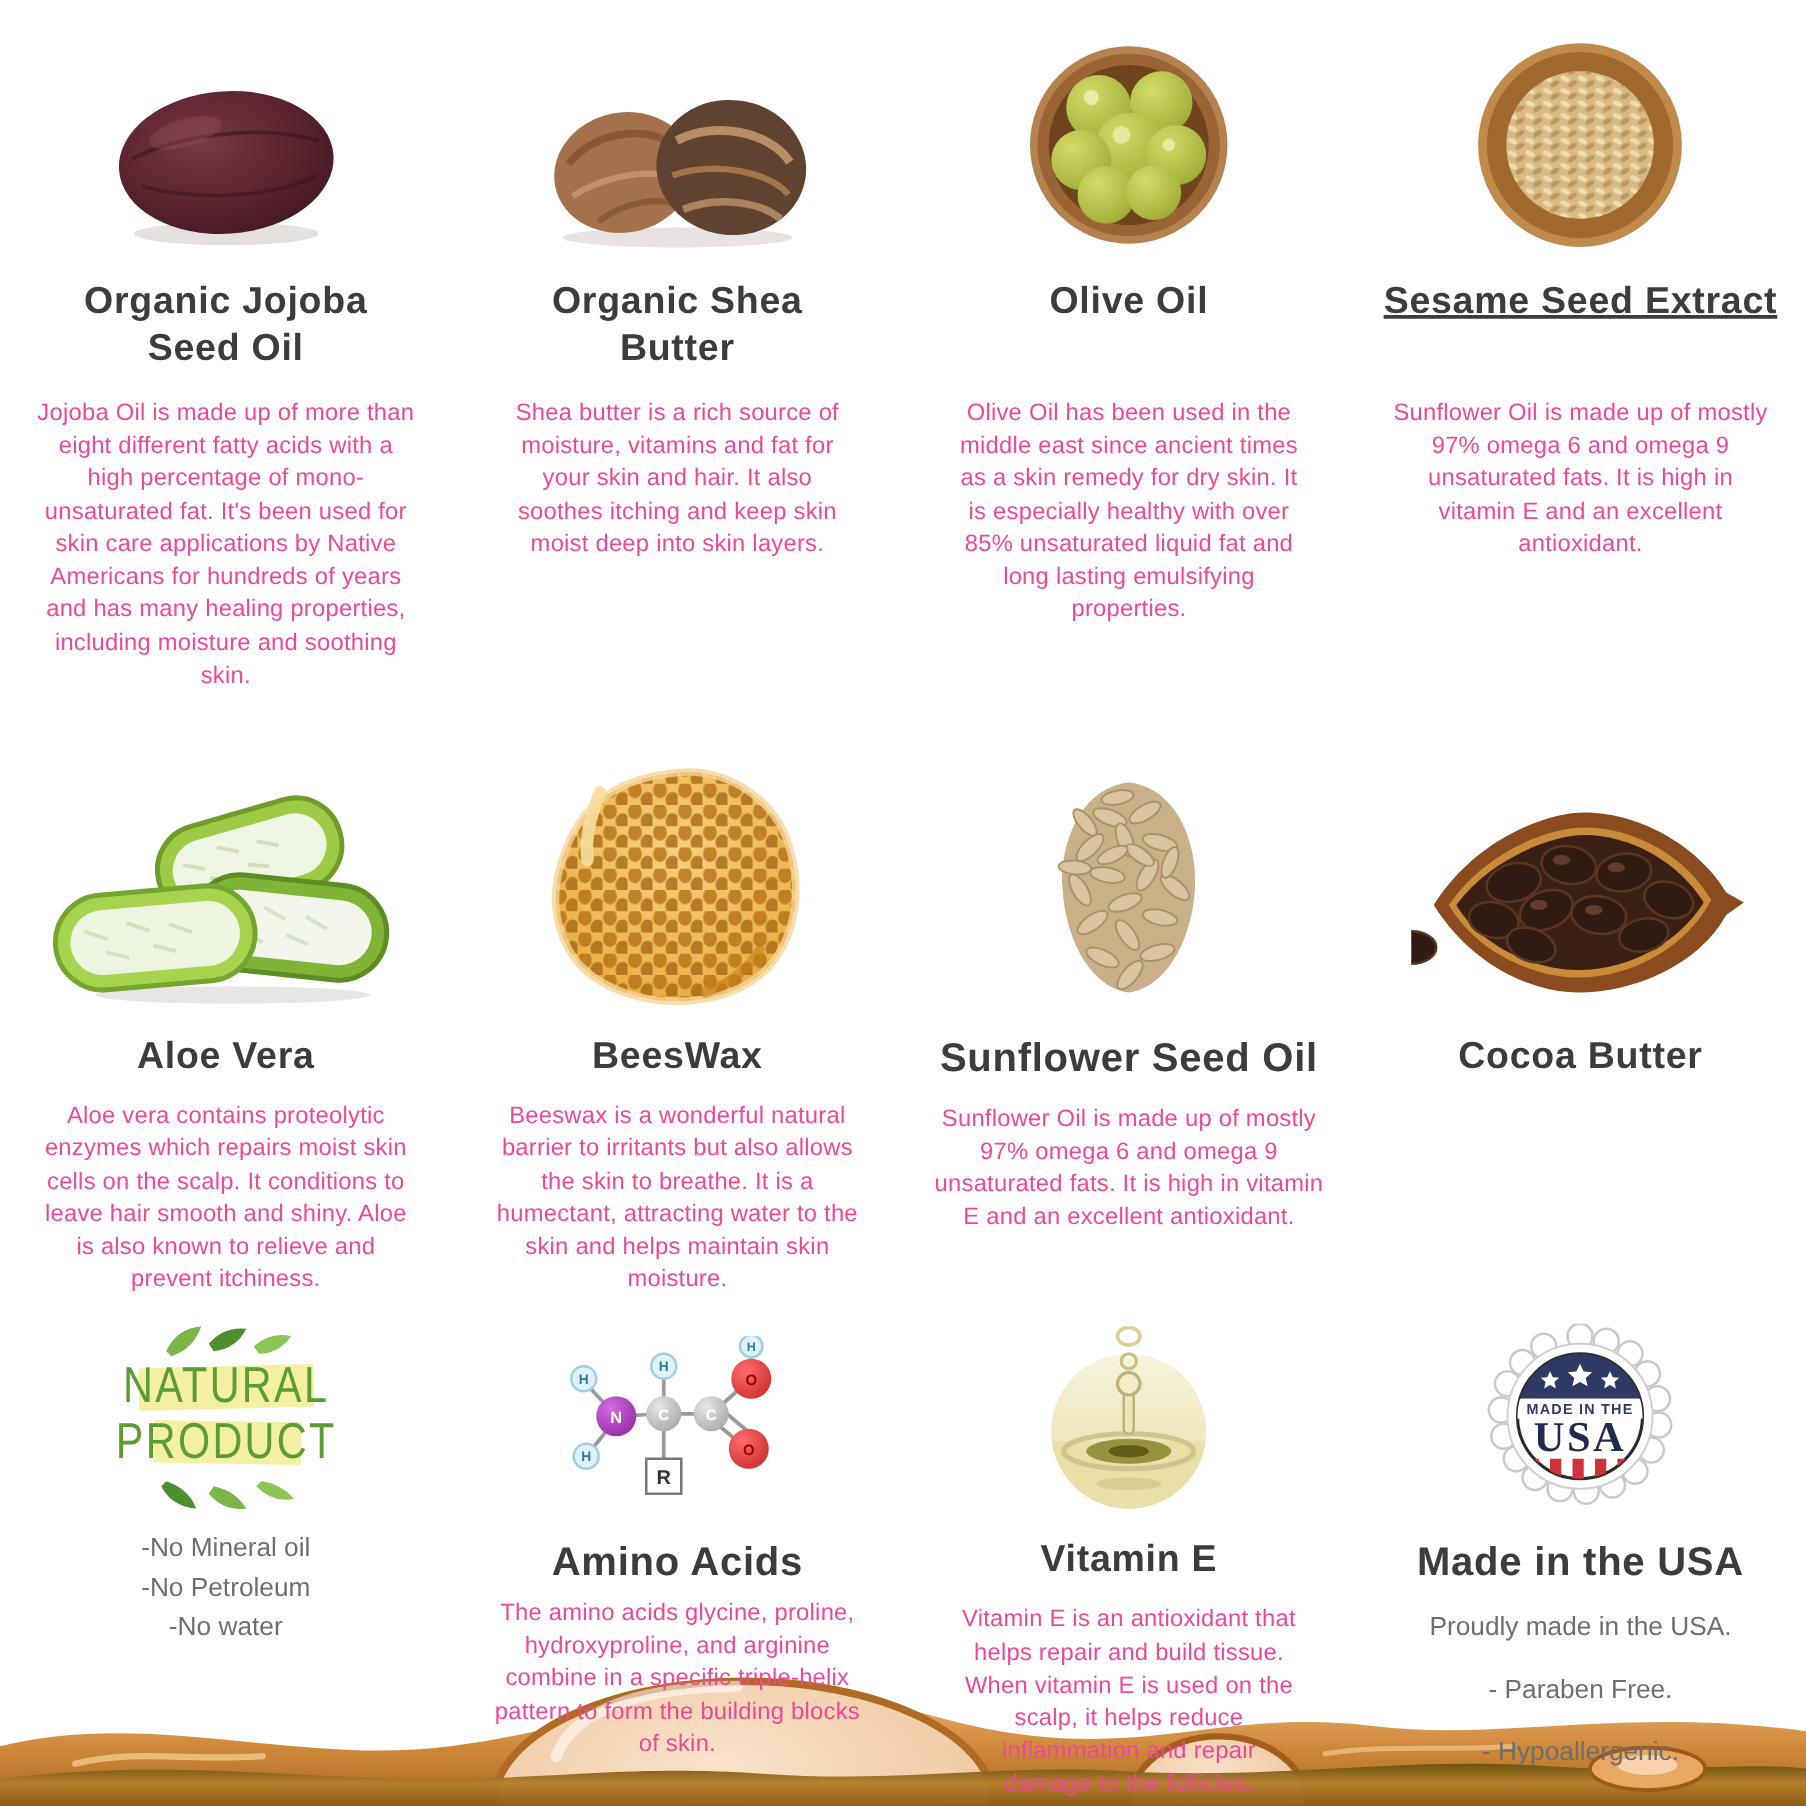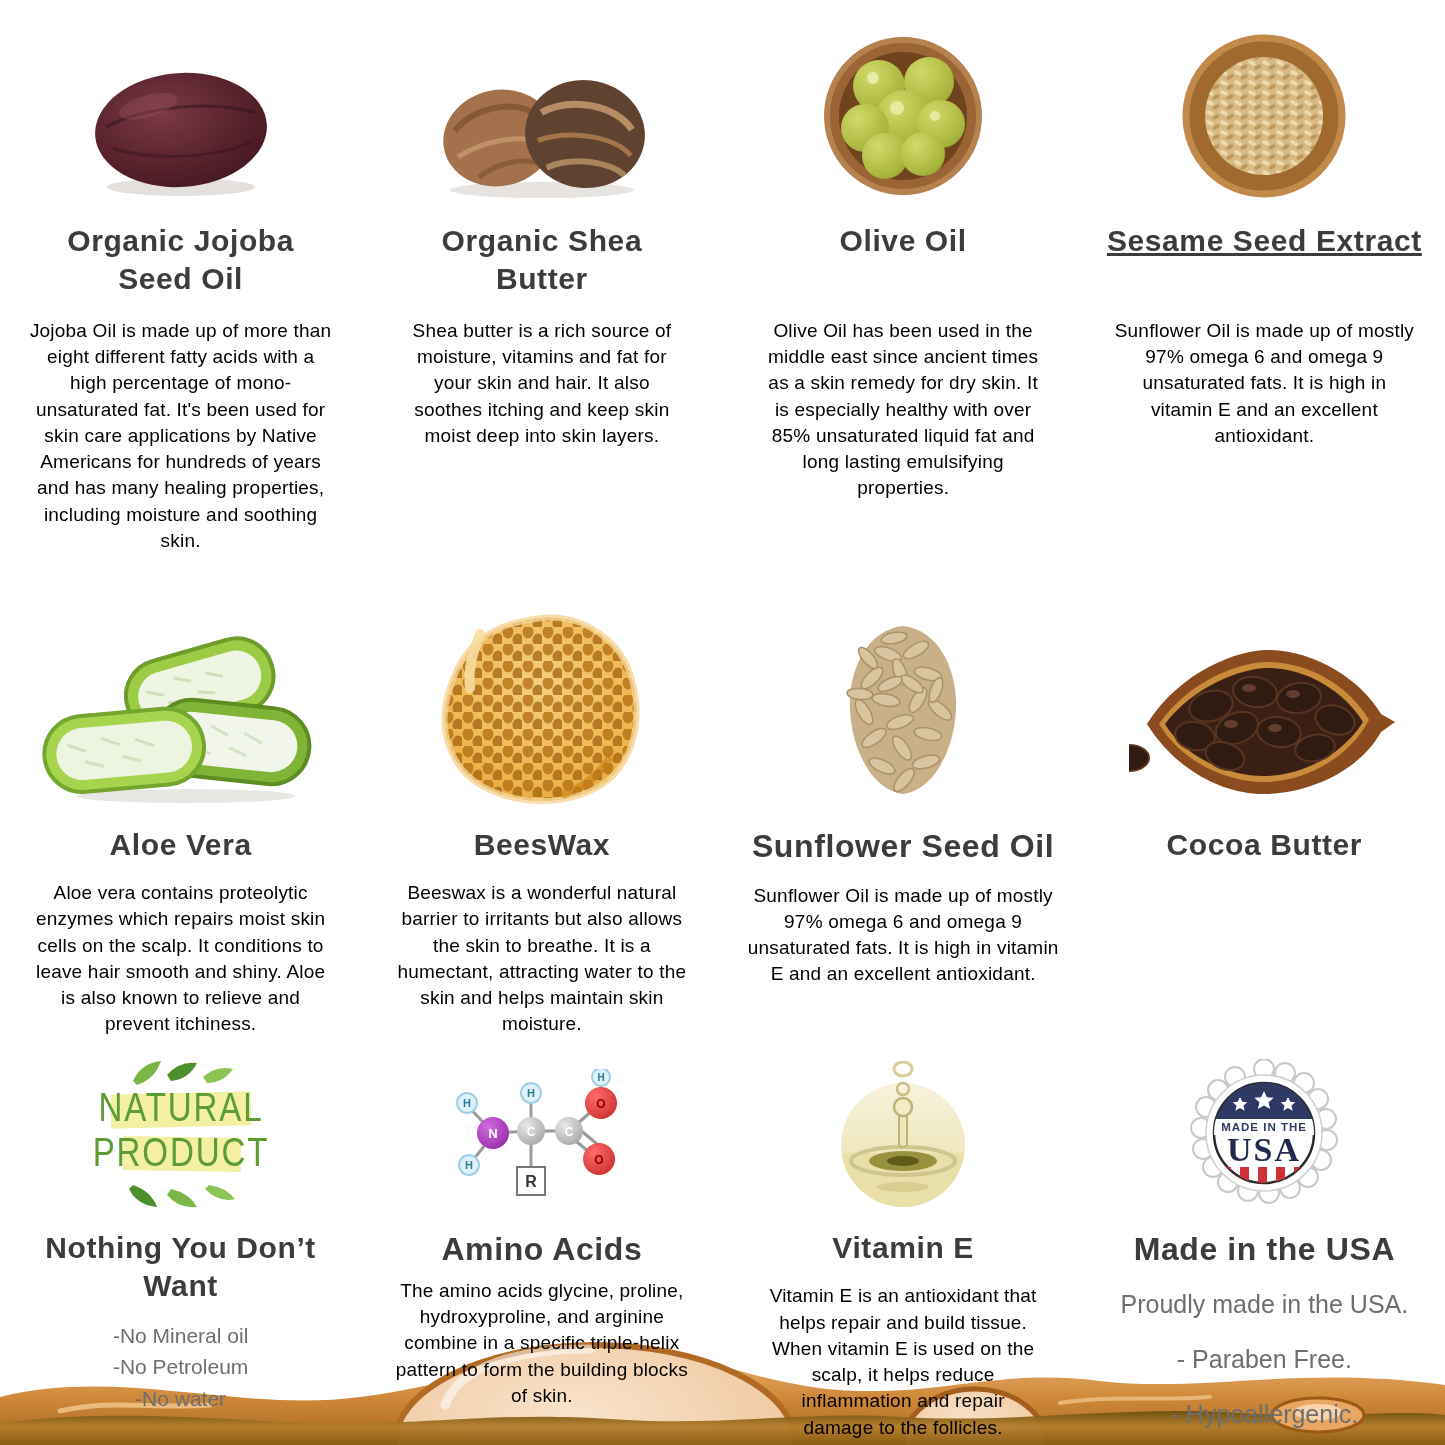--- a/index.html
+++ b/index.html
@@ -14,26 +14,26 @@
   .art.r1{height:162px;margin-top:40px;}
   .art.r2{height:196px;margin-top:56px;}
   .art.r3{height:148px;margin-top:24px;}
   .title{
     font-size:30px;font-weight:bold;color:#3c3c3c;letter-spacing:.6px;
     line-height:1.27;margin:20px 0 0;
   }
   .title.lg{font-size:32px;}
   .r1t{min-height:80px;}
   .body{
-    font-size:19px;color:#000000;letter-spacing:.2px;line-height:1.38;margin:16px 0 0;
+    font-size:19px;color:#ec4899;letter-spacing:.2px;line-height:1.38;margin:16px 0 0;
   }
   .w300{max-width:302px;} .w280{max-width:278px;} .w320{max-width:322px;} .w340{max-width:340px;text-decoration:underline;}
   .nlist{font-size:21px;color:#6e6e6e;line-height:1.5;}
   .nlist-wrap{margin-top:14px;text-align:center;}
-  .usa-line{font-size:25px;color:#6e6e6e;margin-top:26px;}
+  .usa-line{font-size:21px;color:#6e6e6e;margin-top:26px;}
   .usa-line.first{margin-top:20px;}
   .oil-band{position:absolute;left:0;bottom:0;width:1445px;height:120px;z-index:0;}
   .content-z{position:relative;z-index:1;}
 </style>
 </head>
 <body>
 
 <svg class="oil-band" viewBox="0 0 1445 120" preserveAspectRatio="none" aria-hidden="true">
   <defs>
     <linearGradient id="goldA" x1="0" y1="0" x2="0" y2="1">
@@ -291,21 +291,20 @@
             <path d="M58,128 Q66,144 86,146 Q80,130 62,124 Z" fill="#4e8f2d"></path>
             <path d="M96,134 Q108,148 126,146 Q118,132 100,128 Z" fill="#7ab648"></path>
             <path d="M134,128 Q148,142 164,138 Q154,126 138,124 Z" fill="#8cc455"></path>
           </g>
           <rect x="40" y="32" width="140" height="34" fill="#f3efa3" transform="rotate(-1.5 110 49)"></rect>
           <rect x="52" y="76" width="118" height="34" fill="#f3efa3" transform="rotate(1 111 93)"></rect>
           <text x="110" y="60" text-anchor="middle" font-family="Liberation Sans, sans-serif" font-size="36" fill="#5d9c33" letter-spacing="2" transform="scale(0.92,1.12) translate(9.5,-6)">NATURAL</text>
           <text x="110" y="104" text-anchor="middle" font-family="Liberation Sans, sans-serif" font-size="36" fill="#5d9c33" letter-spacing="2" transform="scale(0.92,1.12) translate(9.5,-10)">PRODUCT</text>
         </svg>
       </div>
-      <h2 class="title w280">Nothing You Don’t Want</h2>
       <div class="nlist-wrap">
         <div class="nlist">-No Mineral oil</div>
         <div class="nlist">-No Petroleum</div>
         <div class="nlist">-No water</div>
       </div>
     </div>
 
     <div class="cell">
       <div class="art r3">
         <svg width="210" height="140" viewBox="0 0 210 140">

